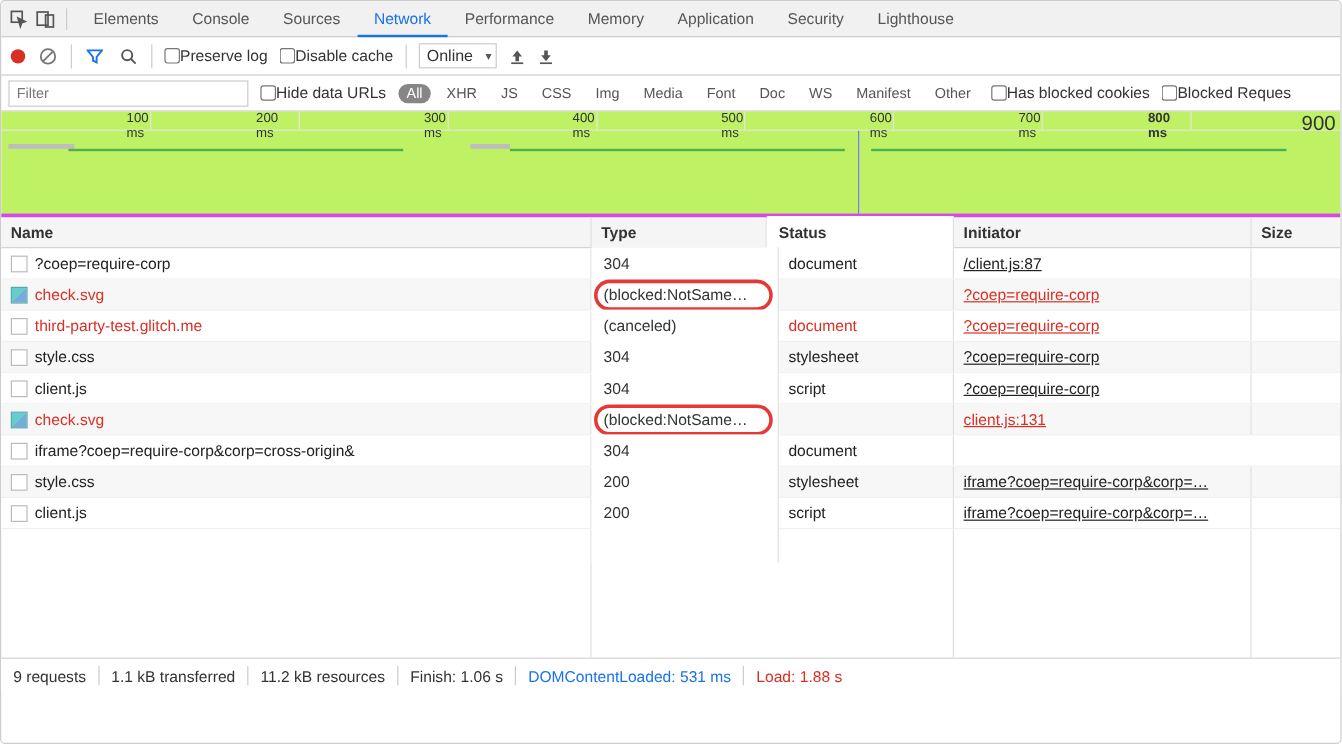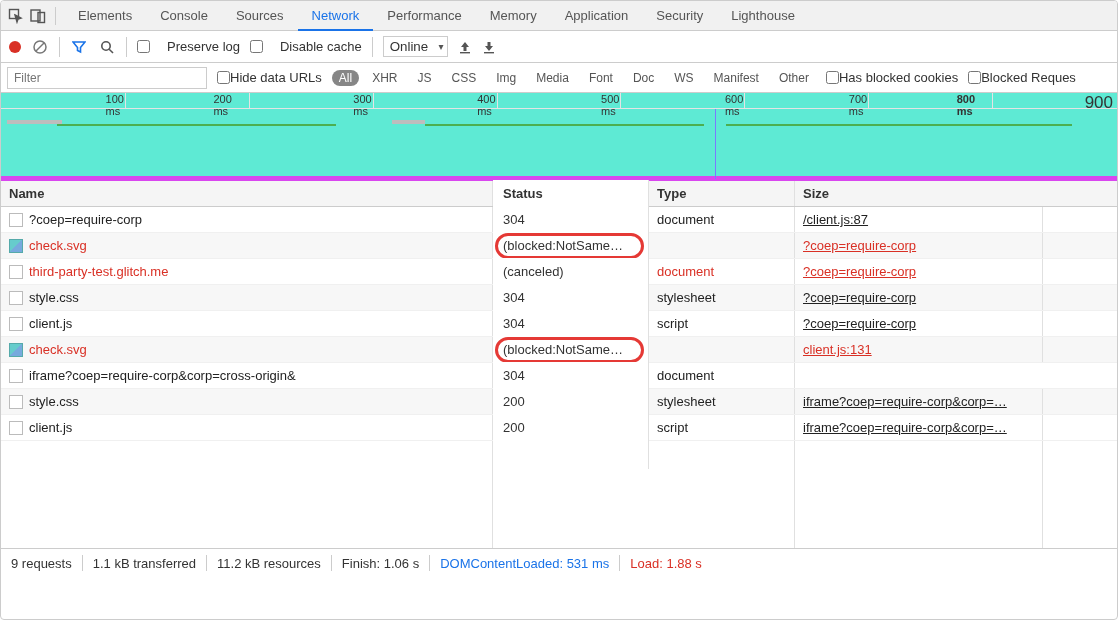--- a/index.html
+++ b/index.html
@@ -12,37 +12,37 @@
 .tabs { display: flex; gap: 0; }
 .tab { padding: 0 14px; height: 30px; line-height: 30px; color: #555; cursor: pointer; }
 .tab.active { color: #1a73e8; border-bottom: 2px solid #1a73e8; font-weight: 500; }
 
 
 .toolbar { display: flex; align-items: center; height: 32px; border-bottom: 1px solid #ccc; padding: 0 8px; gap: 10px; }
 .toolbar .rec { width: 12px; height: 12px; border-radius: 50%; background: #d93025; }
 .toolbar .clearico, .toolbar .ico { width: 18px; height: 18px; display: flex; align-items: center; justify-content: center; color: #555; }
 .toolbar .funnel { color: #1a73e8; }
 .toolbar .vdiv { width: 1px; height: 20px; background: #ccc; }
-.toolbar label { display: flex; align-items: center; gap: 17px; color: #333; }
+.toolbar label { display: flex; align-items: center; gap: 0; color: #333; }
 .toolbar input[type=checkbox] { width: 13px; height: 13px; }
 .toolbar select.throttle { border: 1px solid #ccc; padding: 2px 18px 2px 6px; background: #fff; color: #333; appearance: none; }
 .selwrap { position: relative; display: flex; align-items: center; }
 .selwrap::after { content: "▾"; position: absolute; right: 4px; font-size: 10px; color: #555; pointer-events: none; }
 .arrowbtn { color: #555; font-size: 14px; }
 
 
 .filterbar { display: flex; align-items: center; height: 30px; border-bottom: 1px solid #ccc; padding: 0 6px; gap: 10px; overflow: hidden; white-space: nowrap; }
 .filterbar input.filter { width: 200px; height: 22px; padding: 0 6px; border: 1px solid #ccc; background: #fff; font-size: 12px; }
 .filterbar label { display: flex; align-items: center; gap: 0; color: #333; }
 .chips { display: flex; gap: 6px; align-items: center; }
 .chip { padding: 1px 7px; border-radius: 8px; color: #555; font-size: 12px; cursor: pointer; }
 .chip.active { background: #868686; color: #fff; }
 
 
-.overview { height: 88px; border-bottom: 5px solid #d946ef; position: relative; background: #5eead4; }
+.overview { height: 88px; border-bottom: 3px solid #d946ef; position: relative; background: #bef264; }
 .ruler { position: relative; height: 16px; border-bottom: 1px solid #e4e4e4; }
 .tick { position: absolute; top: 0; height: 100%; border-left: 1px solid #e4e4e4; font-size: 11px; color: #333; padding-left: 2px; }
 .tickr { position: absolute; top: 0; height: 100%; font-size: 17px; color: #333; transform: translateX(-100%); padding-right: 2px; }
 .bars { position: relative; height: 70px; }
 .bar { position: absolute; height: 4px; }
 .bar.grey { background: #bdbdbd; top: 11px; }
 .bar.green { background: #4caf50; top: 15px; height: 2px; }
 .vline { position: absolute; top: 0; bottom: 0; width: 1px; background: #7a7aff; }
 
 
@@ -220,22 +220,23 @@
       <div class="bar grey" style="left: 35%; width: 3%;"></div>
       <div class="bar green" style="left: 38%; width: 25%;"></div>
       <div class="bar green" style="left: 65%; width: 31%;"></div>
       <div class="vline" style="left: 64%;"></div>
     </div>
 </div>
 
 <div class="table">
   <div class="thead">
     <div class="col name">Name</div>
+    <div class="col type">Type</div>
     <div class="col status">Status</div>
-    <div class="col type">Type</div>
+    <div class="col initiator">Initiator</div>
     <div class="col size">Size</div>
   </div>
   <div id="tbody">
       <div class="trow">
         <div class="col name">
           <span class="fileico"></span>
           <span>?coep=require-corp</span>
         </div>
         <div class="col status">
           <span>304</span>

